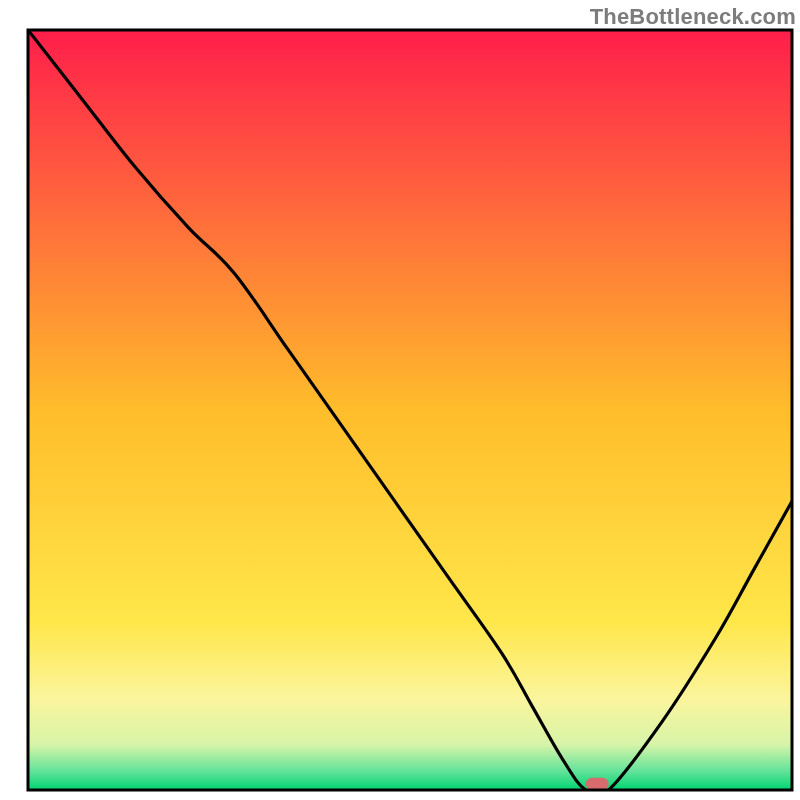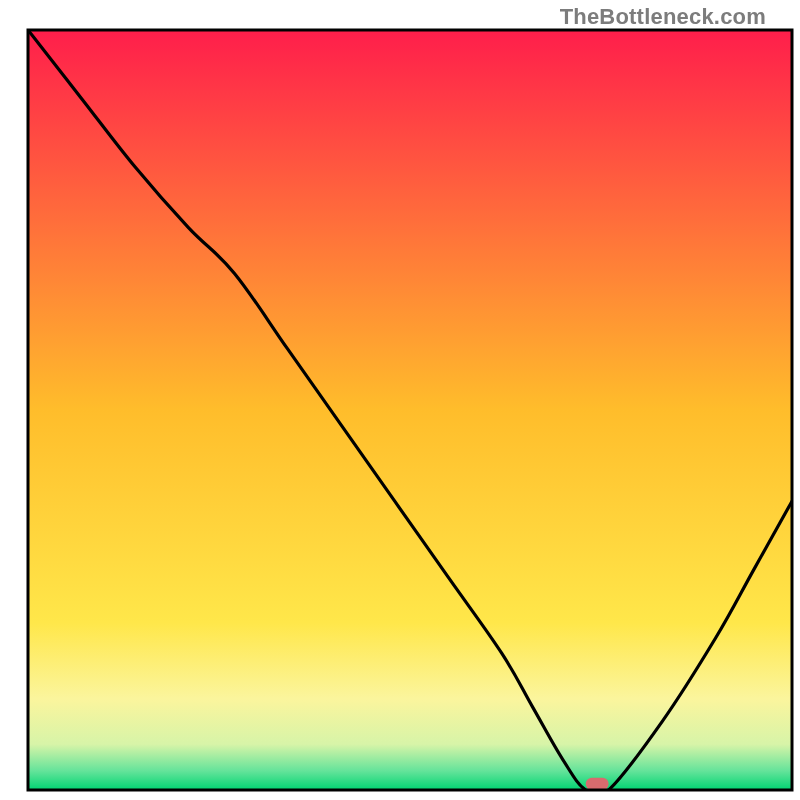--- a/index.html
+++ b/index.html
@@ -11,21 +11,21 @@
     font-family: Arial, Helvetica, sans-serif;
   }
   .stage {
     position: relative;
     width: 800px;
     height: 800px;
   }
   .watermark {
     position: absolute;
     top: 4px;
-    right: 34px;
+    right: 4px;
     font-size: 22px;
     font-weight: 600;
     color: #7c7c7c;
     letter-spacing: 0.2px;
   }
   svg.plot {
     position: absolute;
     left: 0;
     top: 0;
   }

